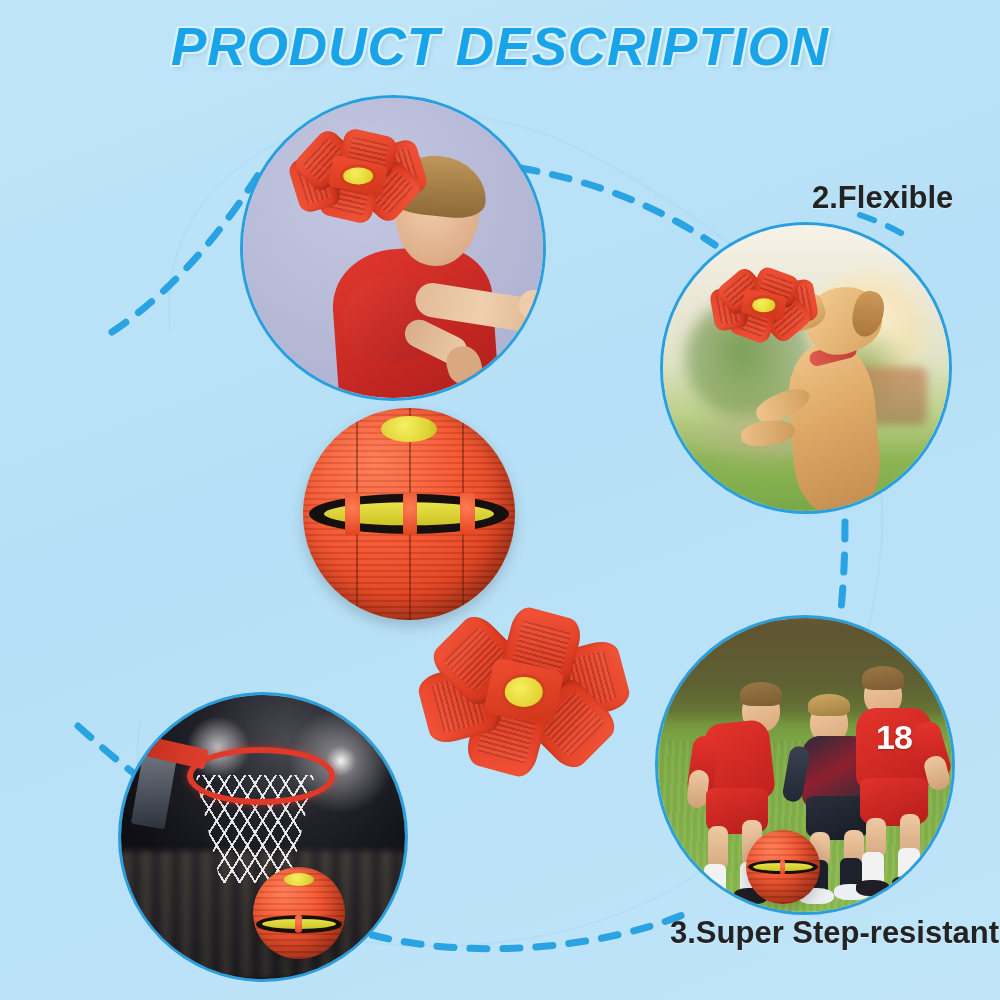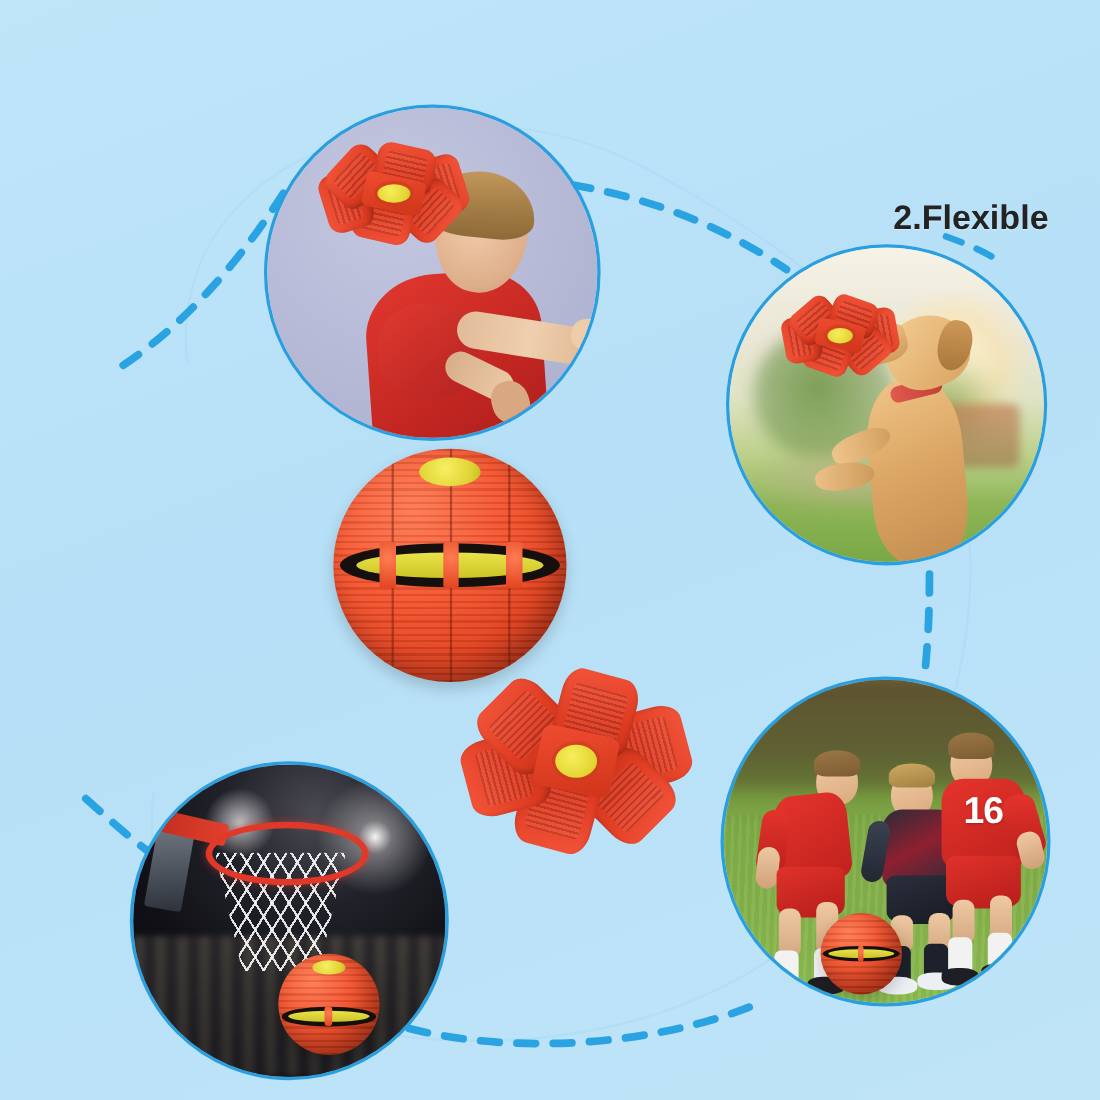--- a/index.html
+++ b/index.html
@@ -346,20 +346,21 @@
   .connectors { position: absolute; inset: 0; pointer-events: none; }
 
   
   .guide-arc { opacity: 0.22; }
 </style>
 </head>
 <body>
 
 <div id="page">
 
+  <div class="title">PRODUCT DESCRIPTION</div>
 
   <svg class="connectors" width="1000" height="1000" viewBox="0 0 1000 1000">
 
     <path class="guide-arc" d="M 170,330 C 150,120 430,60 600,160 C 790,265 900,380 880,560 C 860,760 720,930 470,945 C 240,958 120,850 140,720" fill="none" stroke="#8fd0f0" stroke-width="2"></path>
 
     <path d="M 112,332 C 160,300 210,250 258,175" fill="none" stroke="#2aa3e3" stroke-width="7" stroke-linecap="round" stroke-dasharray="17 16"></path>
 
     <path d="M 520,168 C 600,182 660,208 715,245" fill="none" stroke="#2aa3e3" stroke-width="7" stroke-linecap="round" stroke-dasharray="17 16"></path>
 
     <path d="M 845,522 C 845,570 842,600 840,620" fill="none" stroke="#2aa3e3" stroke-width="7" stroke-linecap="round" stroke-dasharray="17 16"></path>
@@ -472,21 +473,21 @@
         <div class="sock" style="left:148px; top:242px; width:22px; height:36px; background:#1c212c;"></div>
         <div class="sock" style="left:182px; top:240px; width:22px; height:34px; background:#1c212c;"></div>
         <div class="shoe" style="left:140px; top:270px; width:36px; height:16px; background:#eceff3;"></div>
         <div class="shoe" style="left:176px; top:266px; width:36px; height:16px; background:#eceff3;"></div>
       </div>
 
       <div class="kid">
         <div class="head" style="left:206px; top:56px; width:38px; height:42px;"></div>
         <div class="hair" style="left:204px; top:48px; width:42px; height:24px;"></div>
         <div class="torso jersey-red" style="left:198px; top:90px; width:76px; height:82px;"></div>
-        <div class="s3-number" style="left:218px; top:100px;">16</div>
+        <div class="s3-number" style="left:218px; top:100px;">18</div>
         <div class="arm" style="left:258px; top:104px; width:30px; height:58px; background:linear-gradient(190deg,#e5342c,#b81f1c); border-radius:12px; transform:rotate(-16deg);"></div>
         <div class="arm" style="left:268px; top:138px; width:22px; height:34px; background:linear-gradient(175deg,#eec9a3,#cfa077); border-radius:10px; transform:rotate(-14deg);"></div>
         <div class="shorts" style="left:202px; top:160px; width:68px; height:48px; background:linear-gradient(160deg,#e0322a,#b51d1b);"></div>
         <div class="leg" style="left:208px; top:200px; width:20px; height:40px;"></div>
         <div class="leg" style="left:242px; top:196px; width:20px; height:44px;"></div>
         <div class="sock" style="left:204px; top:234px; width:22px; height:34px;"></div>
         <div class="sock" style="left:240px; top:230px; width:22px; height:34px;"></div>
         <div class="shoe" style="left:198px; top:262px; width:34px; height:16px;"></div>
         <div class="shoe" style="left:234px; top:258px; width:34px; height:16px;"></div>
       </div>
@@ -545,14 +546,15 @@
       <div class="petal" style="width: 69.96px; height: 75.2px; transform: translate(-50%, -50%) translate(46.3874px, 31.282px) rotate(135.103deg);"></div>
       <div class="petal" style="width: 69.96px; height: 75.2px; transform: translate(-50%, -50%) translate(-17.1238px, 42.6346px) rotate(195.103deg);"></div>
       <div class="petal" style="width: 69.96px; height: 75.2px; transform: translate(-50%, -50%) translate(-63.5111px, 11.3527px) rotate(255.103deg);"></div>
       <div class="petal" style="width: 69.96px; height: 75.2px; transform: translate(-50%, -50%) translate(-46.3874px, -31.282px) rotate(315.103deg);"></div>
       <div class="petal" style="width: 69.96px; height: 75.2px; transform: translate(-50%, -50%) translate(17.1238px, -42.6346px) rotate(375.103deg);"></div>
       <div class="hubplate" style="width: 71.3592px; height: 55.648px;"></div>
       <div class="hub" style="width: 38.478px; height: 30.08px;"></div>
     </div>
 
   <div class="label" id="label-2">2.Flexible</div>
+  <div class="label" id="label-3">3.Super Step-resistant</div>
 
 </div>
 
 </body></html>

